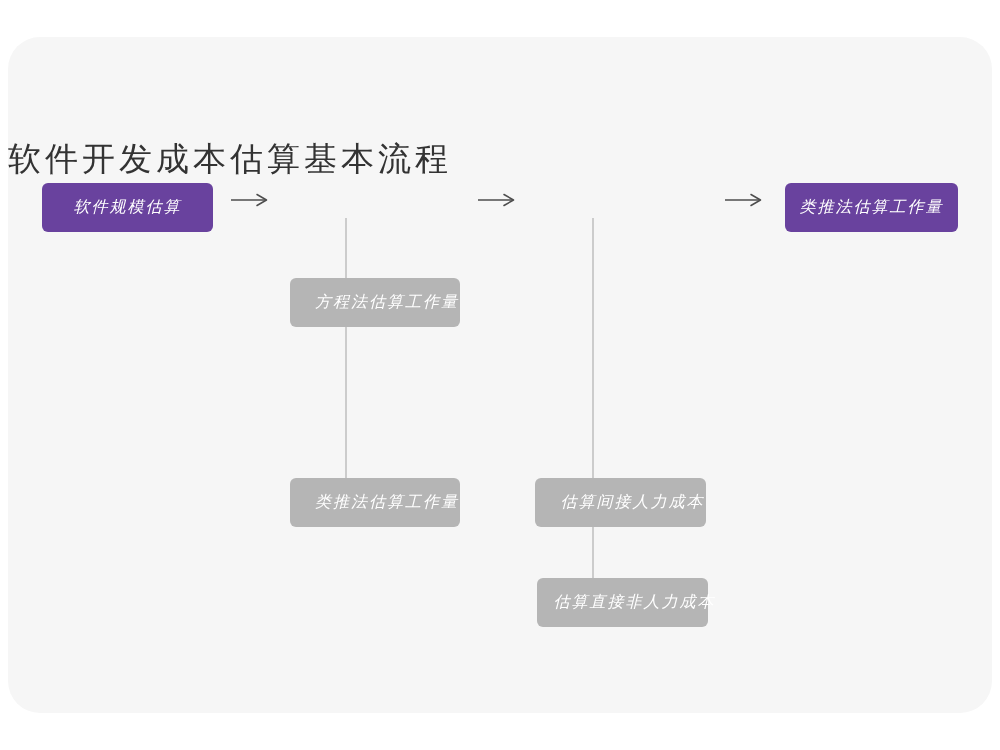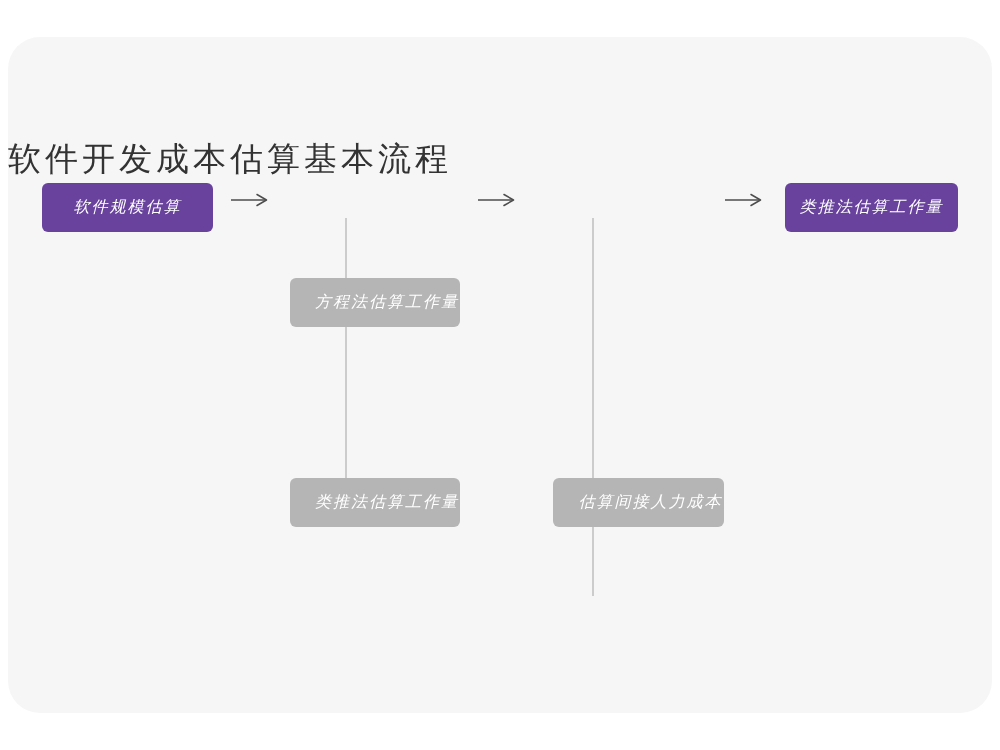--- a/index.html
+++ b/index.html
@@ -102,16 +102,17 @@
         <line x1="1" y1="7" x2="36" y2="7" stroke="var(--arrow)" stroke-width="1.5"></line>
         <polyline points="27,1.5 36.5,7 27,12.5" fill="none" stroke="var(--arrow)" stroke-width="1.5" stroke-linecap="round" stroke-linejoin="round"></polyline>
       </svg>
     </div>
 
     <div class="node primary" style="left:777px; top:146px; width:173px;">类推法估算工作量</div>
 
     <div class="node secondary" style="left:282px; top:241px; width:170px;">方程法估算工作量</div>
     <div class="node secondary" style="left:282px; top:441px; width:170px;">类推法估算工作量</div>
 
-    <div class="node secondary" style="left:545px; top:441px; width:171px;">估算间接人力成本</div>
+    <div class="node secondary" style="left:527px; top:441px; width:171px;">估算间接人力成本</div>
+    <div class="node secondary" style="left:529px; top:541px; width:171px;">估算直接非人力成本</div>
 
   </div>
 </div>
 
 </body></html>

